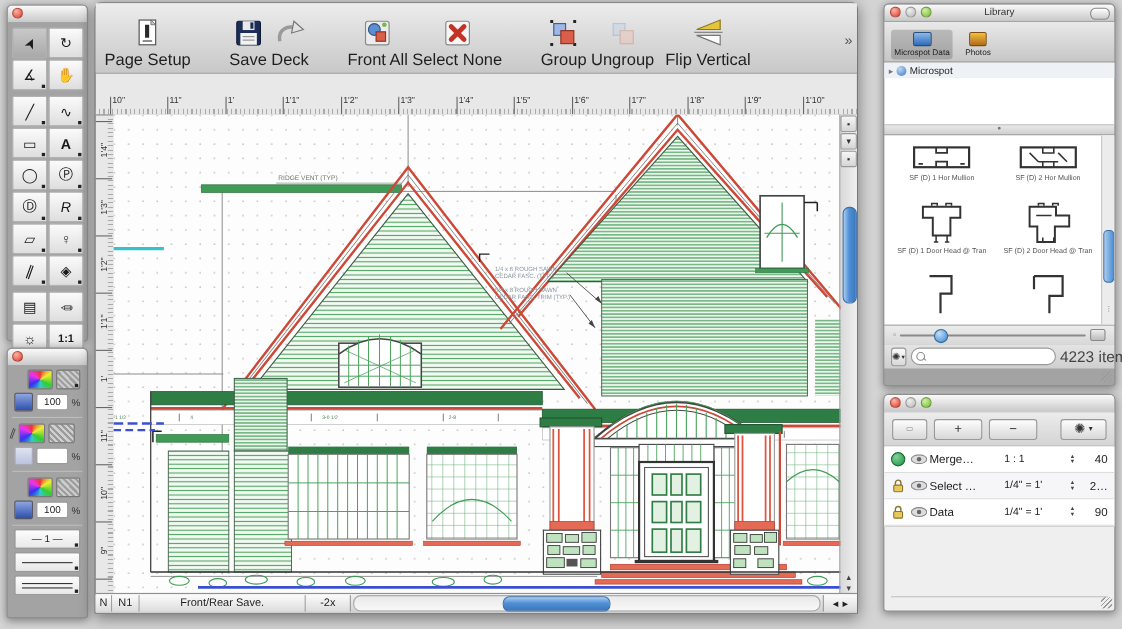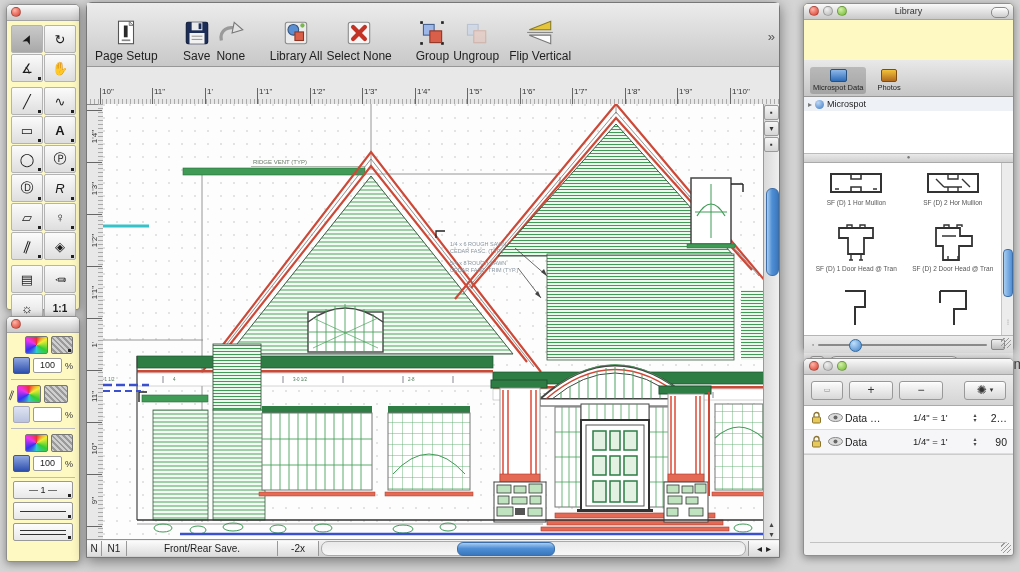--- a/index.html
+++ b/index.html
@@ -1,17 +1,17 @@
 <!DOCTYPE html>
 <html><head>
 <meta charset="utf-8">
 <style>
   html,body{margin:0;padding:0;}
   body{width:1020px;height:572px;background:#d4d4d4;font-family:"Liberation Sans",sans-serif;overflow:hidden;position:relative;-webkit-font-smoothing:antialiased;}
-  .palette{position:absolute;background:#fef9c3;border:1px solid #8f8f8f;border-radius:5px 5px 3px 3px;box-shadow:0 2px 8px rgba(0,0,0,.4);}
+  .palette{position:absolute;background:#a3a3a3;border:1px solid #8f8f8f;border-radius:5px 5px 3px 3px;box-shadow:0 2px 8px rgba(0,0,0,.4);}
   .phead{height:15px;background:linear-gradient(#fafafa,#c9c9c9);border-bottom:1px solid #a5a5a5;border-radius:4px 4px 0 0;position:relative;}
   .tdot{width:10px;height:10px;border-radius:50%;position:absolute;top:2px;border:1px solid rgba(0,0,0,.25);box-sizing:border-box;}
   .tdot.red{background:radial-gradient(circle at 35% 30%,#ffb3a6,#d9392a);}
   .tdot.orange{background:radial-gradient(circle at 35% 30%,#ffd98c,#ef9f2f);}
   .tdot.green{background:radial-gradient(circle at 35% 30%,#d2f0a8,#6fba2c);}
   .tdot.gray{background:radial-gradient(circle at 35% 30%,#f0f0f0,#b5b5b5);}
   
   .tool-grid{display:grid;grid-template-columns:33px 33px;justify-content:center;padding-top:4px;}
   .toolcell{height:26px;border:1px solid #b3b3b3;background:linear-gradient(#fbfbfb,#dedede);display:flex;align-items:center;justify-content:center;font-size:13px;color:#1a1a1a;position:relative;margin:0 0 1px 1px;border-radius:2px;}
   .toolcell.sel{background:linear-gradient(#c9c9c9,#a9a9a9);}
@@ -31,41 +31,41 @@
   .lwbox .fly{position:absolute;right:1px;bottom:1px;width:3px;height:3px;background:#222;}
   .hline1{width:46px;height:1px;background:#333;}
   .hline2{width:46px;height:3px;border-top:1px solid #333;border-bottom:1px solid #333;}
   
   .window{position:absolute;left:86px;top:2px;width:694px;height:556px;background:#e8e8e8;border:1px solid #777;border-radius:6px 6px 0 0;box-shadow:0 3px 14px rgba(0,0,0,.45);box-sizing:border-box;}
   .titlebar{height:22px;background:linear-gradient(#f4f4f4,#bfbfbf);border-bottom:1px solid #8e8e8e;border-radius:5px 5px 0 0;position:relative;display:flex;align-items:center;}
   .titlebar .title{flex:1;text-align:center;font-size:12px;font-weight:bold;color:#2d2d2d;text-shadow:0 1px 0 rgba(255,255,255,.6);}
   .capsule{position:absolute;right:6px;top:6px;width:16px;height:9px;border:1px solid #8a8a8a;border-radius:5px;background:linear-gradient(#fff,#ccc);}
   .dtoolbar{height:60px;background:linear-gradient(#ececec,#c8c8c8);border-bottom:1px solid #979797;display:flex;align-items:flex-end;padding:0 4px 3px 8px;position:relative;}
   .tbtn{display:flex;flex-direction:column;align-items:center;margin-right:4px;}
-  .tbtn .tlabel{font-size:12px;color:#1f1f1f;margin-top:1px;white-space:nowrap;}
-  .grp{margin-left:20px;}
+  .tbtn .tlabel{font-size:15px;color:#1f1f1f;margin-top:1px;white-space:nowrap;}
+  .grp{margin-left:31px;}
   .overflow{position:absolute;right:4px;top:26px;font-size:13px;color:#555;}
   .hruler{position:absolute;left:0;top:83px;width:100%;height:18px;background:linear-gradient(#fff,#e3e3e3);border-bottom:1px solid #888;background-image:repeating-linear-gradient(90deg,transparent 0 3px,#aaa 3px 4px);background-size:100% 5px;background-position:0 100%;background-repeat:no-repeat;}
   .hrl{position:absolute;top:1px;font-size:8px;color:#333;}
   .hrl::before{content:"";position:absolute;left:-2px;top:1px;width:1px;height:16px;background:#666;}
   .vruler{position:absolute;left:0;top:101px;width:16px;height:436px;background:linear-gradient(90deg,#fff,#e3e3e3);border-right:1px solid #888;background-image:repeating-linear-gradient(0deg,transparent 0 3px,#aaa 3px 4px);background-size:5px 100%;background-position:100% 0;background-repeat:no-repeat;}
   .vrl{position:absolute;left:0;width:16px;height:52px;display:flex;align-items:center;justify-content:center;}
   .vrl span{transform:rotate(-90deg);font-size:8px;color:#333;white-space:nowrap;}
   .vrl::before{content:"";position:absolute;left:0;top:0;width:15px;height:1px;background:#666;}
   .canvas{position:absolute;left:16px;top:101px;width:663px;height:436px;background:#fdfdfd;overflow:hidden;}
   .vscroll{position:absolute;right:0;top:101px;width:15px;height:436px;background:linear-gradient(90deg,#d9d9d9,#efefef);border-left:1px solid #999;}
   .miniw{width:13px;height:13px;margin:1px auto 0 auto;background:linear-gradient(#f6f6f6,#d5d5d5);border:1px solid #9a9a9a;border-radius:2px;font-size:8px;color:#333;display:flex;align-items:center;justify-content:center;}
   .vthumb{position:absolute;left:1.5px;top:84px;width:11px;height:86px;border-radius:6px;background:linear-gradient(90deg,#a8cdf0,#4f8fd6 45%,#3b77bd);border:1px solid #3d6ea8;}
   .sarrow{position:absolute;left:0;width:15px;text-align:center;font-size:8px;color:#444;}
   .statusbar{position:absolute;left:0;bottom:0;width:100%;height:17px;background:linear-gradient(#f2f2f2,#cfcfcf);border-top:1px solid #909090;display:flex;align-items:center;font-size:10px;color:#222;}
   .sbox{height:15px;border-right:1px solid #999;display:flex;align-items:center;justify-content:center;background:linear-gradient(#fbfbfb,#dcdcdc);}
   .htrack{flex:1;height:13px;margin:0 2px;border:1px solid #aaa;border-radius:7px;background:linear-gradient(#e9e9e9,#f8f8f8);position:relative;}
   .hthumb{position:absolute;left:32%;top:0;width:96px;height:12px;border-radius:6px;background:linear-gradient(#a8cdf0,#4f8fd6 45%,#3b77bd);border:1px solid #3d6ea8;}
   
-  .ltabs{height:32px;background:linear-gradient(#e9e9e9,#c6c6c6);border-bottom:1px solid #979797;display:flex;align-items:flex-end;padding:2px 0 2px 6px;gap:8px;margin-top:40px;}
+  .ltabs{height:32px;background:linear-gradient(#e9e9e9,#c6c6c6);border-bottom:1px solid #979797;display:flex;align-items:flex-end;padding:2px 0 2px 6px;gap:8px;}
   .ltab{display:flex;flex-direction:column;align-items:center;font-size:7.5px;color:#222;padding:2px 3px;border-radius:3px;}
   .ltab.sel{background:rgba(0,0,0,.18);}
   .cubeicon{width:15px;height:11px;background:linear-gradient(#8db8ea,#2e6cb8);border:1px solid #28507e;border-radius:2px;margin-bottom:1px;}
   .photoicon{width:14px;height:11px;background:linear-gradient(#f3c13a,#b06a1e);border:1px solid #7e4d14;border-radius:2px;margin-bottom:1px;}
   .ltree{background:#fff;border-bottom:1px solid #bbb;height:56px;font-size:9px;color:#222;}
   .trow{display:flex;align-items:center;gap:3px;padding:2px 4px;background:#eef2f7;}
   .sphere{width:9px;height:9px;border-radius:50%;background:radial-gradient(circle at 35% 30%,#bcd8f5,#3c78c2);}
   .splitter{height:8px;background:linear-gradient(#e9e9e9,#cfcfcf);border-bottom:1px solid #aaa;text-align:center;font-size:6px;color:#777;line-height:6px;}
   .litems{background:#fff;height:168px;position:relative;overflow:hidden;display:grid;grid-template-columns:1fr 1fr;padding:4px 12px 0 4px;}
   .litem{display:flex;flex-direction:column;align-items:center;height:56px;}
@@ -254,30 +254,30 @@
           <line x1="9" y1="17" x2="19" y2="17" stroke="#999"></line>
           <line x1="9" y1="20" x2="19" y2="20" stroke="#999"></line>
         </svg>
       <span class="tlabel">Save</span>
     </div>
     <div class="tbtn">
       <svg width="30" height="30" viewBox="0 0 28 28">
           <path d="M5,21 C3,11 12,7 19,10" stroke="#9a9a9a" stroke-width="3" fill="none"></path>
           <polygon points="17,4 25,11 15,14" fill="#e3e3e3" stroke="#777"></polygon>
         </svg>
-      <span class="tlabel">None</span>
+      <span class="tlabel">Deck</span>
     </div>
     <div class="tbtn grp">
       <svg width="30" height="30" viewBox="0 0 28 28">
           <rect x="4" y="4" width="20" height="20" rx="2" fill="#ececec" stroke="#8a8a8a"></rect>
           <circle cx="11.5" cy="11" r="5" fill="#5b8fd4" stroke="#33557f"></circle>
           <rect x="13" y="13" width="8" height="8" fill="#d95f4a" stroke="#8f3322"></rect>
           <circle cx="20" cy="7" r="2" fill="#79b84a"></circle>
         </svg>
-      <span class="tlabel">Library All</span>
+      <span class="tlabel">Front All</span>
     </div>
     <div class="tbtn">
       <svg width="30" height="30" viewBox="0 0 28 28">
           <rect x="4" y="4" width="20" height="20" rx="2" fill="#f6f6f6" stroke="#8a8a8a"></rect>
           <path d="M8.5,8.5 L19.5,19.5 M19.5,8.5 L8.5,19.5" stroke="#c23325" stroke-width="4" stroke-linecap="round"></path>
         </svg>
       <span class="tlabel">Select None</span>
     </div>
     <div class="tbtn grp">
       <svg width="30" height="30" viewBox="0 0 28 28">
@@ -716,32 +716,47 @@
         <span>−</span>
       </div>
     <div class="lybtn" style="width:40px;margin-left:auto;gap:3px;">
         <span>✺</span>
         <span style="font-size:7px;">▾</span>
       </div>
   </div>
   <div style="background:#fff;border-bottom:1px solid #ccc;">
     <div class="layer-row">
       <span class="lstatus">
+          <span class="gdot"></span>
+        </span>
+      <span class="leye">
+          <svg width="15" height="9" viewBox="0 0 15 9">
+            <ellipse cx="7.5" cy="4.5" rx="7" ry="4" fill="#ddd" stroke="#888"></ellipse>
+            <circle cx="7.5" cy="4.5" r="2" fill="#666"></circle>
+          </svg>
+        </span>
+      <span class="lname">Merge…</span>
+      <span class="lscale">1 : 1</span>
+      <span class="lstep">▴<br>▾</span>
+      <span class="lval">40</span>
+    </div>
+    <div class="layer-row">
+      <span class="lstatus">
           <svg width="11" height="13" viewBox="0 0 11 13">
             <path d="M3,6 V4 a2.5,2.5 0 0 1 5,0 V6" fill="none" stroke="#8a7430" stroke-width="1.3"></path>
             <rect x="1.5" y="6" width="8" height="6" rx="1" fill="#e7c85a" stroke="#8a7430"></rect>
           </svg>
         </span>
       <span class="leye">
           <svg width="15" height="9" viewBox="0 0 15 9">
             <ellipse cx="7.5" cy="4.5" rx="7" ry="4" fill="#ddd" stroke="#888"></ellipse>
             <circle cx="7.5" cy="4.5" r="2" fill="#666"></circle>
           </svg>
         </span>
-      <span class="lname">Data …</span>
+      <span class="lname">Select …</span>
       <span class="lscale">1/4" = 1'</span>
       <span class="lstep">▴<br>▾</span>
       <span class="lval">2…</span>
     </div>
     <div class="layer-row">
       <span class="lstatus">
           <svg width="11" height="13" viewBox="0 0 11 13">
             <path d="M3,6 V4 a2.5,2.5 0 0 1 5,0 V6" fill="none" stroke="#8a7430" stroke-width="1.3"></path>
             <rect x="1.5" y="6" width="8" height="6" rx="1" fill="#e7c85a" stroke="#8a7430"></rect>
           </svg>

